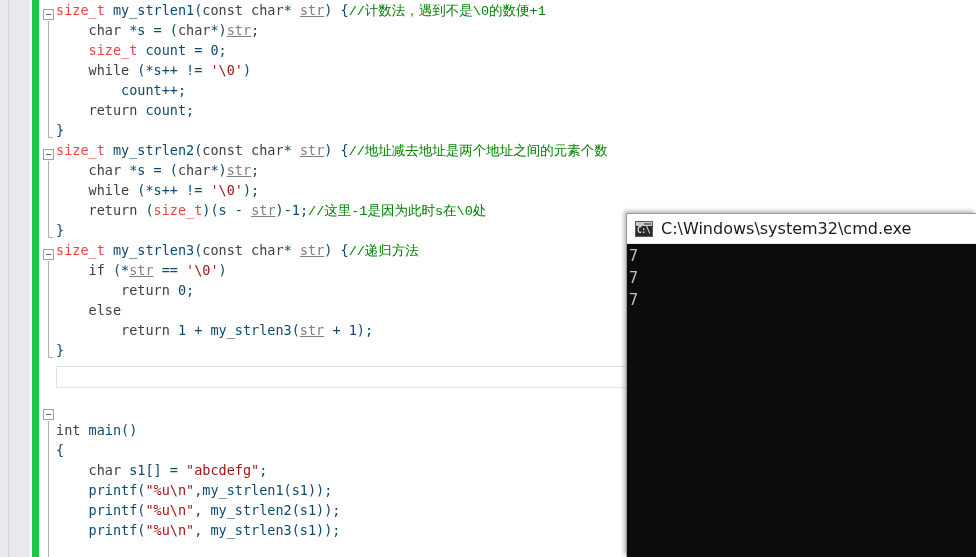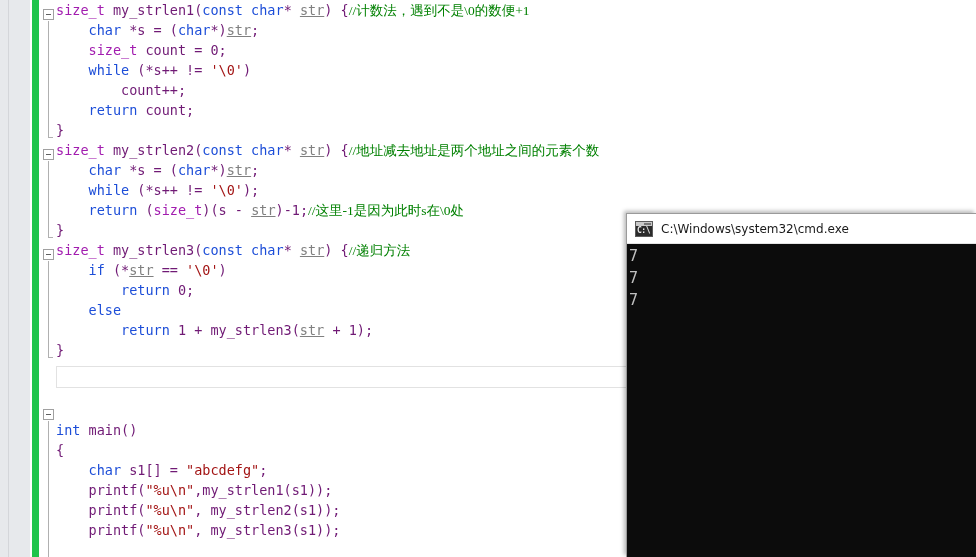--- a/index.html
+++ b/index.html
@@ -90,28 +90,28 @@
     width: 920px;
     font-family: "DejaVu Sans Mono", monospace;
     font-size: 13.5px;
     line-height: 20px;
     white-space: pre;
     color: #000000;
   }
   .line { height: 20px; }
 
   
-  .kw   { color: #1d4ed8; }          
-  .type { color: #a21caf; }          
+  .kw   { color: #404040; }          
+  .type { color: #ef4444; }          
   .param{ color: #808080; text-decoration: underline; }          
   .str  { color: #a31515; }          
   .cmt  { color: #008000; }          
-  .pun  { color: #701a75; }
-
-  .cjk { font-family: Liberation Serif, serif; }
+  .pun  { color: #0c4a6e; }
+
+  .cjk { font-family: Liberation Mono, monospace; }
 
   
   .collapsed-region {
     position: absolute;
     left: 56px; top: 366px;
     width: 640px; height: 22px;
     border: 1px solid #e2e2e2;
     background: #ffffff;
     box-sizing: border-box;
   }
@@ -163,21 +163,21 @@
     font-family: "DejaVu Sans Mono", monospace;
     font-size: 8px;
     font-weight: bold;
     color: #e8e8e8;
     line-height: 10px;
     letter-spacing: -0.5px;
   }
   .title-text {
     margin-left: 8px;
     font-family: "DejaVu Sans", sans-serif;
-    font-size: 12px;
+    font-size: 16px;
     color: #1a1a1a;
     white-space: nowrap;
   }
   .console-body {
     height: 313px;
     background: #0c0c0c;
     color: #c0c0c0;
     font-family: "DejaVu Sans Mono", monospace;
     font-size: 15px;
     line-height: 22px;

